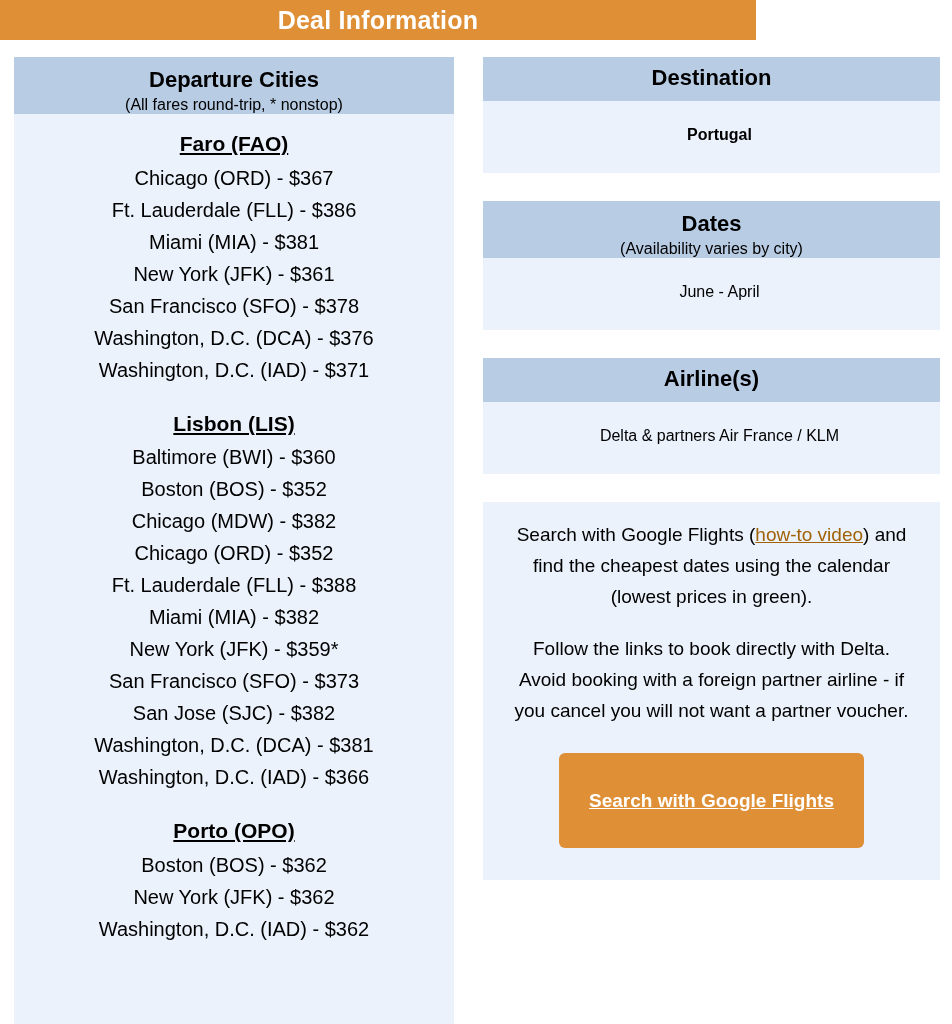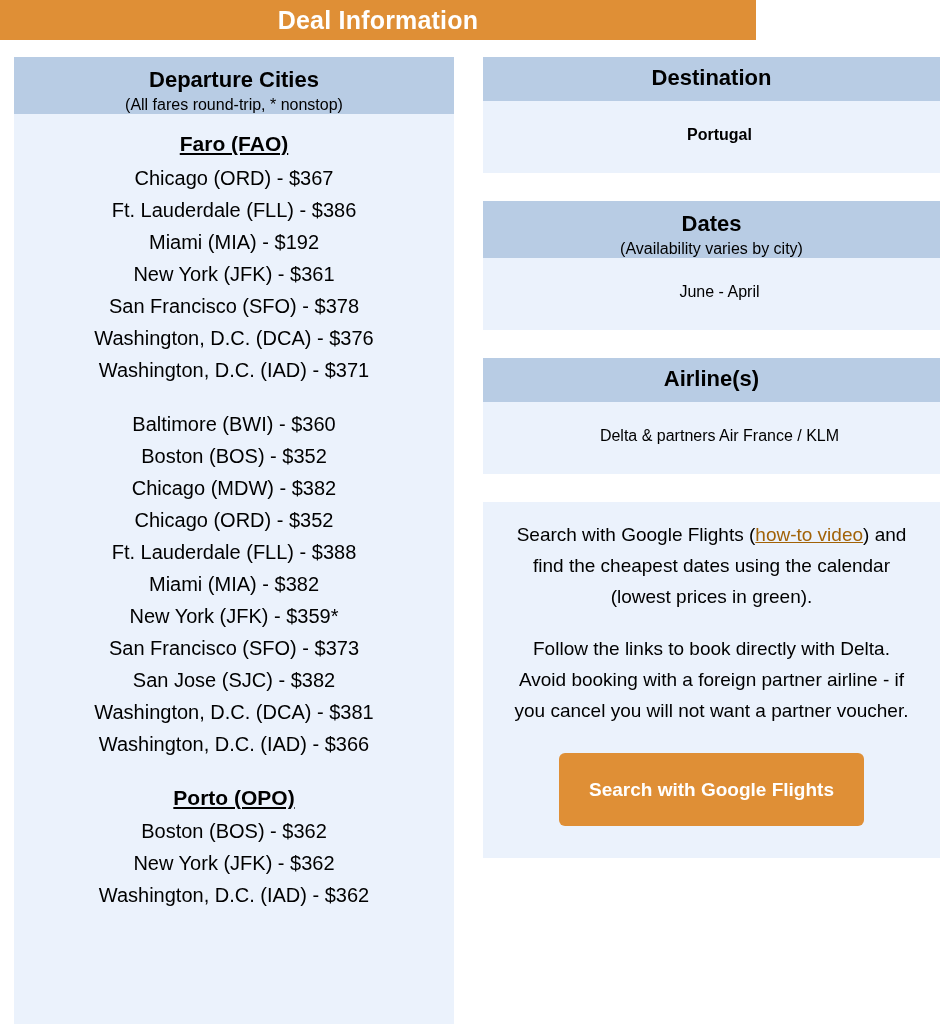--- a/index.html
+++ b/index.html
@@ -122,24 +122,25 @@
     cursor: pointer;
   }
   .cta-wrap { display: flex; justify-content: center; padding-bottom: 8px; }
   .cta-button {
     background: #df8f36;
     color: #ffffff;
     font-size: 19px;
     font-weight: bold;
     border: none;
     border-radius: 6px;
-    padding: 27px 30px;
+    padding: 38px 30px;
     cursor: pointer;
     font-family: "Liberation Sans", sans-serif;
     line-height: 1;
+    text-decoration: underline;
   }
   b { font-weight: normal; }
 </style>
 </head>
 <body>
 
 <div class="banner">
   <div class="banner-title">Deal Information</div>
 </div>
 
@@ -148,28 +149,29 @@
     <div class="card-head tall">
       <div class="card-head-title">Departure Cities</div>
       <div class="card-head-sub">(All fares round-trip, * nonstop)</div>
     </div>
     <div class="cities-body">
 
       <div class="city-group">
         <div class="city-group-title">Faro (FAO)</div>
         <div class="city-row">Chicago (ORD) - $367</div>
         <div class="city-row">Ft. Lauderdale (FLL) - $386</div>
-        <div class="city-row">Miami (MIA) - $192</div>
+        <div class="city-row">Miami (MIA) - $381</div>
         <div class="city-row">New York (JFK) - $361</div>
         <div class="city-row">San Francisco (SFO) - $378</div>
         <div class="city-row">Washington, D.C. (DCA) - $376</div>
         <div class="city-row">Washington, D.C. (IAD) - $371</div>
       </div>
 
       <div class="city-group">
+        <div class="city-group-title">Lisbon (LIS)</div>
         <div class="city-row">Baltimore (BWI) - $360</div>
         <div class="city-row">Boston (BOS) - $352</div>
         <div class="city-row">Chicago (MDW) - $382</div>
         <div class="city-row">Chicago (ORD) - $352</div>
         <div class="city-row">Ft. Lauderdale (FLL) - $388</div>
         <div class="city-row">Miami (MIA) - $382</div>
         <div class="city-row">New York (JFK) - $359*</div>
         <div class="city-row">San Francisco (SFO) - $373</div>
         <div class="city-row">San Jose (SJC) - $382</div>
         <div class="city-row">Washington, D.C. (DCA) - $381</div>

